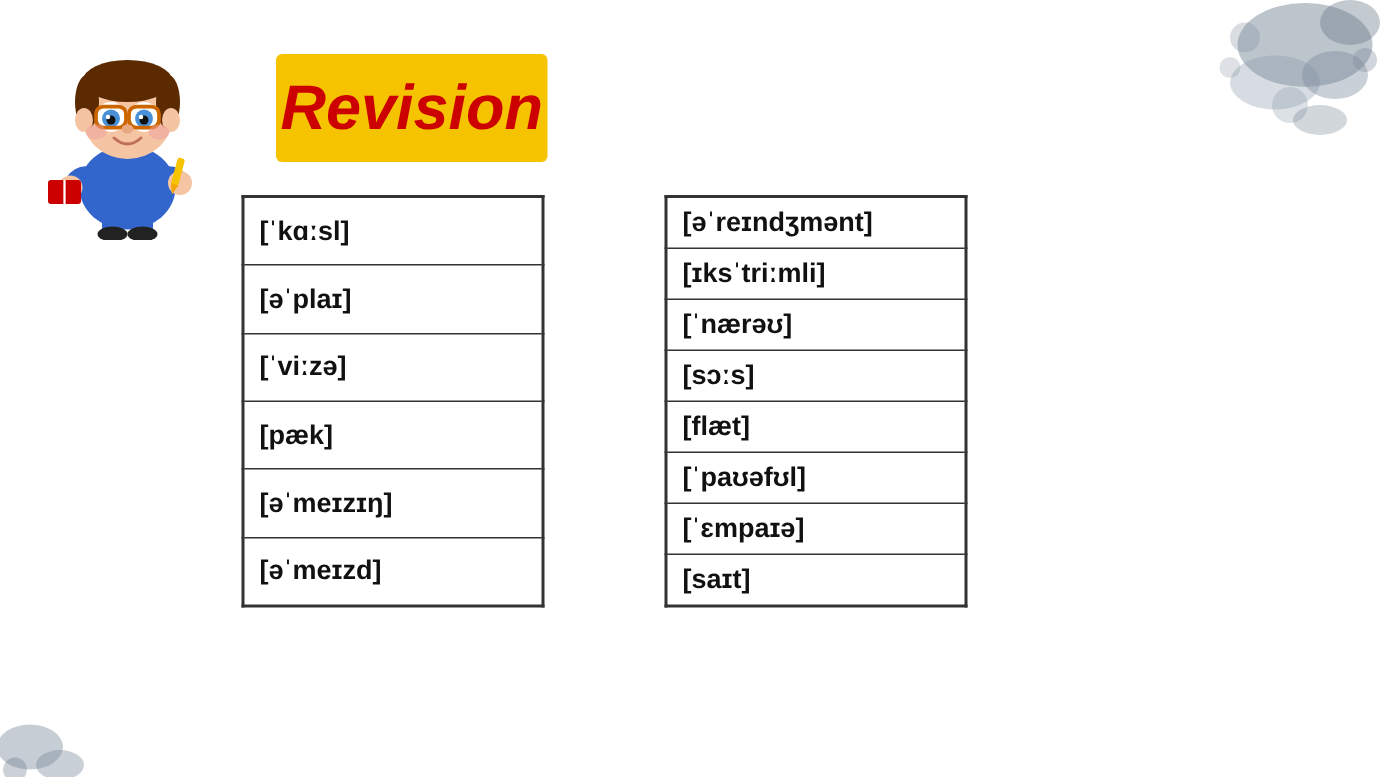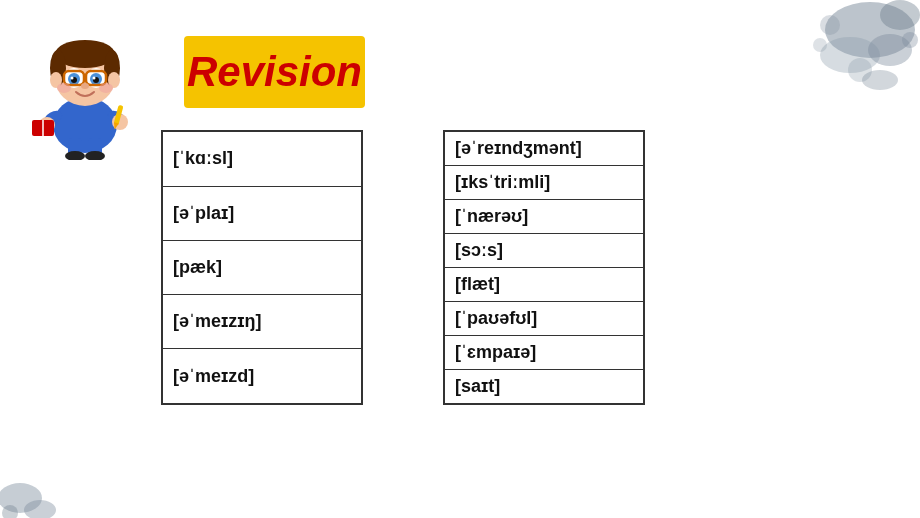--- a/index.html
+++ b/index.html
@@ -174,20 +174,23 @@
 
   <table class="word-table">
     <tbody id="left-tbody">
     <tr>
           <td>[ˈkɑːsl]</td>
         </tr>
         <tr>
           <td>[əˈplaɪ]</td>
         </tr>
         <tr>
+          <td>[ˈviːzə]</td>
+        </tr>
+        <tr>
           <td>[pæk]</td>
         </tr>
         <tr>
           <td>[əˈmeɪzɪŋ]</td>
         </tr>
         <tr>
           <td>[əˈmeɪzd]</td>
         </tr>
       </tbody>
   </table>

